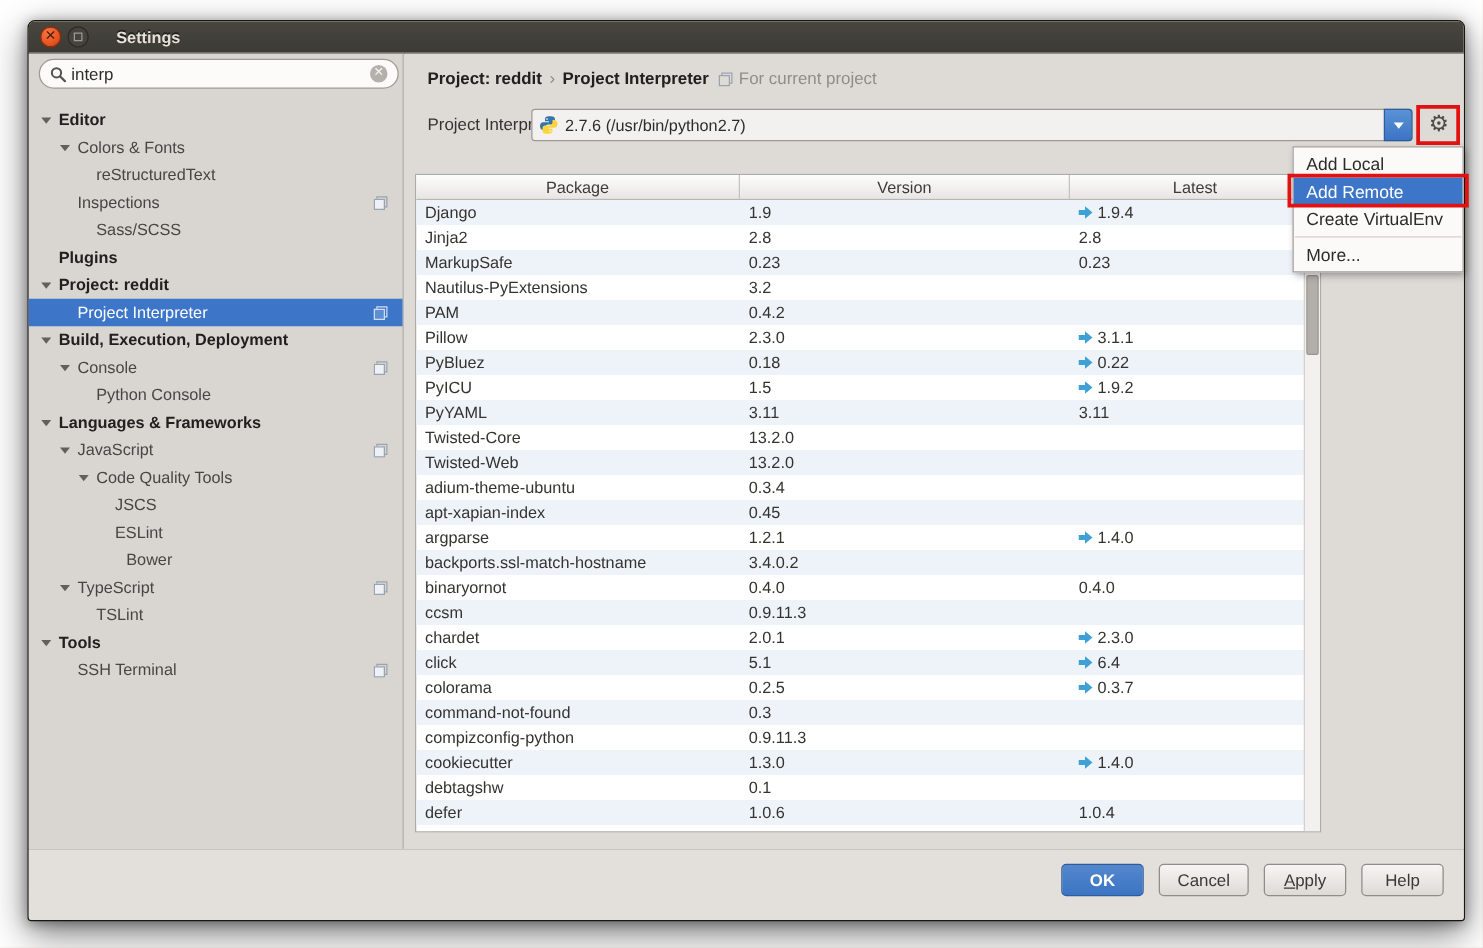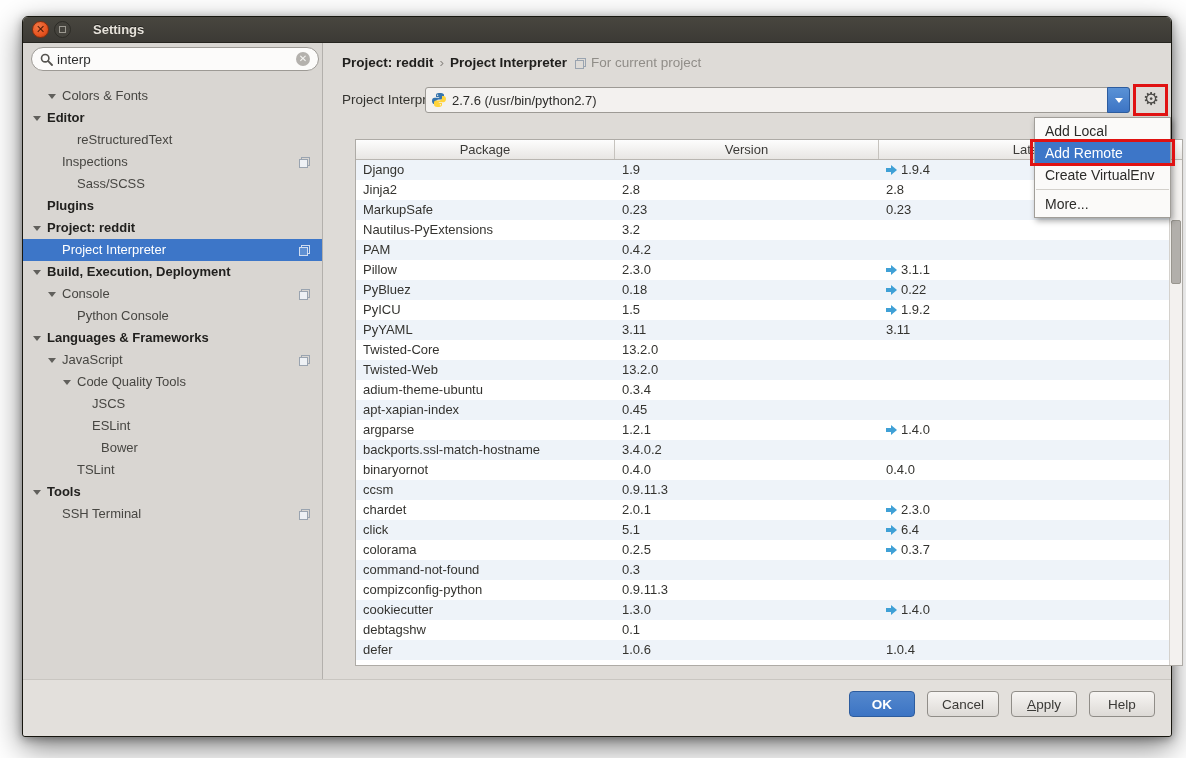--- a/index.html
+++ b/index.html
@@ -67,22 +67,22 @@
     display:flex; align-items:center; padding-left:5px; cursor:pointer; }
   .combo-text { font-size:13px; color:#2c2b29; margin-left:5px; flex:1; }
   .combo-arrow { position:absolute; right:-1px; top:-1px; width:23px; height:26px;
     background:linear-gradient(#5a92d6,var(--primary)); border:1px solid #2d5c9e;
     border-radius:0 3px 3px 0; display:flex; align-items:center; justify-content:center; }
   .combo-arrow i { width:0; height:0; border-left:4px solid transparent;
     border-right:4px solid transparent; border-top:5px solid #ffffff; }
   .gearbtn { position:absolute; left:815px; top:44px; width:24px; height:26px;
     font-size:18px; line-height:25px; text-align:center; color:#4c4b47; cursor:pointer; }
   
-  .pkg-table { position:absolute; left:8px; top:96px; width:828px; height:527px;
-    background:#ffffff; border:1px solid #aeaba6; overflow:hidden;margin-left:23px; }
+  .pkg-table { position:absolute; left:8px; top:96px; width:725px; height:527px;
+    background:#ffffff; border:1px solid #aeaba6; overflow:hidden; }
   .pkg-head { display:grid; grid-template-columns:259px 264px 1fr; height:20px;
     background:linear-gradient(#fdfdfd,#e8e6e3); border-bottom:1px solid #b9b6b1; }
   .pkg-head div { font-size:13px; color:#3c3b38; text-align:center; line-height:19px;
     border-right:1px solid #c6c3be; cursor:pointer; }
   .pkg-head div:last-child { border-right:none; }
   .pkg-body { position:absolute; left:0; top:20px; right:0; bottom:0; overflow:hidden; }
   .prow { display:grid; grid-template-columns:259px 264px 1fr; height:20px;
     font-size:13px; color:#34332f; cursor:default; }
   .prow.stripe { background:#eef3f9; }
   .prow div { line-height:20px; padding-left:7px; white-space:nowrap; overflow:hidden; }
@@ -140,37 +140,38 @@
     <div class="sidebar">
       <div class="searchbox">
         <svg width="13" height="13" viewBox="0 0 13 13">
           <circle cx="5.2" cy="5.2" r="3.7" fill="none" stroke="#55534f" stroke-width="1.6"></circle>
           <line x1="8.2" y1="8.2" x2="12" y2="12" stroke="#55534f" stroke-width="1.8" stroke-linecap="round"></line>
         </svg>
         <span class="query">interp</span>
         <span class="clearbtn">✕</span>
       </div>
       <div class="tree" id="tree">
+          <div class="trow bold" style="padding-left: 24px;"><span class="tri" style="left: 10px;"></span><span>Editor</span></div>
           <div class="trow" style="padding-left: 39px;"><span class="tri" style="left: 25px;"></span><span>Colors &amp; Fonts</span></div>
-          <div class="trow bold" style="padding-left: 24px;"><span class="tri" style="left: 10px;"></span><span>Editor</span></div>
           <div class="trow" style="padding-left: 54px;"><span>reStructuredText</span></div>
           <div class="trow" style="padding-left: 39px;"><span>Inspections</span><span class="dup"></span></div>
           <div class="trow" style="padding-left: 54px;"><span>Sass/SCSS</span></div>
           <div class="trow bold" style="padding-left: 24px;"><span>Plugins</span></div>
           <div class="trow bold" style="padding-left: 24px;"><span class="tri" style="left: 10px;"></span><span>Project: reddit</span></div>
           <div class="trow sel" style="padding-left: 39px;"><span>Project Interpreter</span><span class="dup dup-sel"></span></div>
           <div class="trow bold" style="padding-left: 24px;"><span class="tri" style="left: 10px;"></span><span>Build, Execution, Deployment</span></div>
           <div class="trow" style="padding-left: 39px;"><span class="tri" style="left: 25px;"></span><span>Console</span><span class="dup"></span></div>
           <div class="trow" style="padding-left: 54px;"><span>Python Console</span></div>
           <div class="trow bold" style="padding-left: 24px;"><span class="tri" style="left: 10px;"></span><span>Languages &amp; Frameworks</span></div>
           <div class="trow" style="padding-left: 39px;"><span class="tri" style="left: 25px;"></span><span>JavaScript</span><span class="dup"></span></div>
           <div class="trow" style="padding-left: 54px;"><span class="tri" style="left: 40px;"></span><span>Code Quality Tools</span></div>
           <div class="trow" style="padding-left: 69px;"><span>JSCS</span></div>
           <div class="trow" style="padding-left: 69px;"><span>ESLint</span></div>
           <div class="trow" style="padding-left: 78px;"><span>Bower</span></div>
+          <div class="trow" style="padding-left: 39px;"><span class="tri" style="left: 25px;"></span><span>TypeScript</span><span class="dup"></span></div>
           <div class="trow" style="padding-left: 54px;"><span>TSLint</span></div>
           <div class="trow bold" style="padding-left: 24px;"><span class="tri" style="left: 10px;"></span><span>Tools</span></div>
           <div class="trow" style="padding-left: 39px;"><span>SSH Terminal</span><span class="dup"></span></div>
         </div>
     </div>
 
     <div class="main">
 
       <div class="crumbs">
         <span class="crumb">Project: reddit</span>

